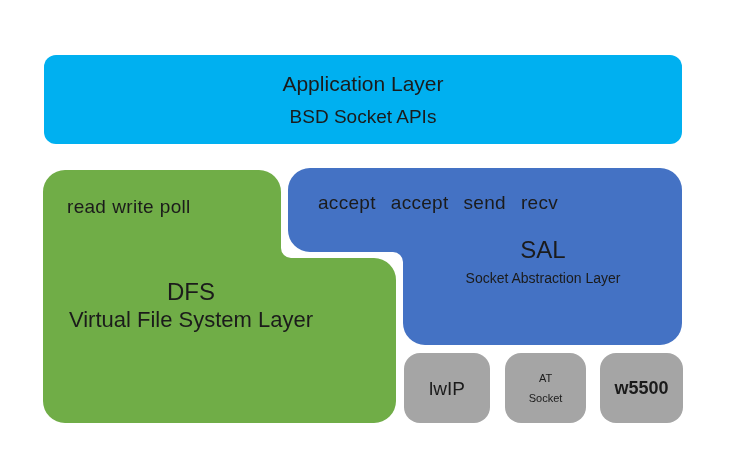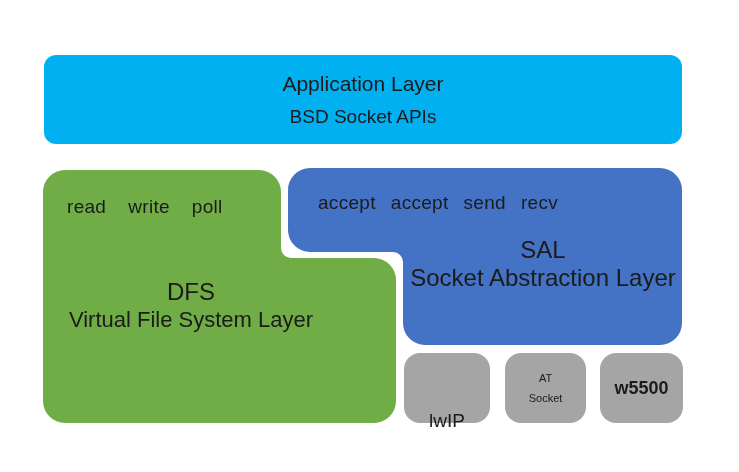--- a/index.html
+++ b/index.html
@@ -13,36 +13,36 @@
     color: #1b1b1b;
   }
   .shapes { position: absolute; left: 0; top: 0; width: 739px; height: 472px; }
   .label { position: absolute; white-space: nowrap; }
   .centered { text-align: center; }
 
   .app-title    { left: 44px;  top: 70px;  width: 638px; font-size: 21px; line-height: 28px; }
   .app-subtitle { left: 44px;  top: 105px; width: 638px; font-size: 19px; line-height: 24px; }
 
   .api-row { position: absolute; display: flex; font-size: 19px; line-height: 22px; letter-spacing: 0.3px; }
-  .dfs-apis { left: 67px;  top: 196px; gap: 22px; }
+  .dfs-apis { left: 67px;  top: 196px; gap: 6px; }
   .sal-apis { left: 318px; top: 192px; gap: 15px; }
 
   .dfs-block { left: 35px;  top: 277px; width: 312px; }
   .sal-block { left: 403px; top: 235px; width: 280px; }
   .block-title    { font-size: 24px; line-height: 30px; }
   .dfs-block .block-subtitle { font-size: 22px; line-height: 26px; }
-  .sal-block .block-subtitle { font-size: 24px; line-height: 26px; }
+  .sal-block .block-subtitle { font-size: 14px; line-height: 26px; }
 
   .component-label {
     position: absolute;
     display: flex; flex-direction: column;
     align-items: center; justify-content: center;
     font-size: 19px; line-height: 21px;
   }
-  .comp-lwip   { left: 404px; top: 353px; width: 86px; height: 70px; margin-top: 32px; }
+  .comp-lwip   { left: 404px; top: 353px; width: 86px; height: 70px; }
   .comp-at     { left: 505px; top: 353px; width: 81px; height: 70px; font-size: 11px; line-height: 20px; }
   .comp-w5500  { left: 600px; top: 353px; width: 83px; height: 70px; font-size: 18px; font-weight: bold; }
 </style>
 </head>
 <body>
 
 <div class="canvas">
 
   <svg class="shapes" viewBox="0 0 739 472" xmlns="http://www.w3.org/2000/svg">
     <rect x="44" y="55" width="638" height="89" rx="12" fill="#00B0F0"></rect>

